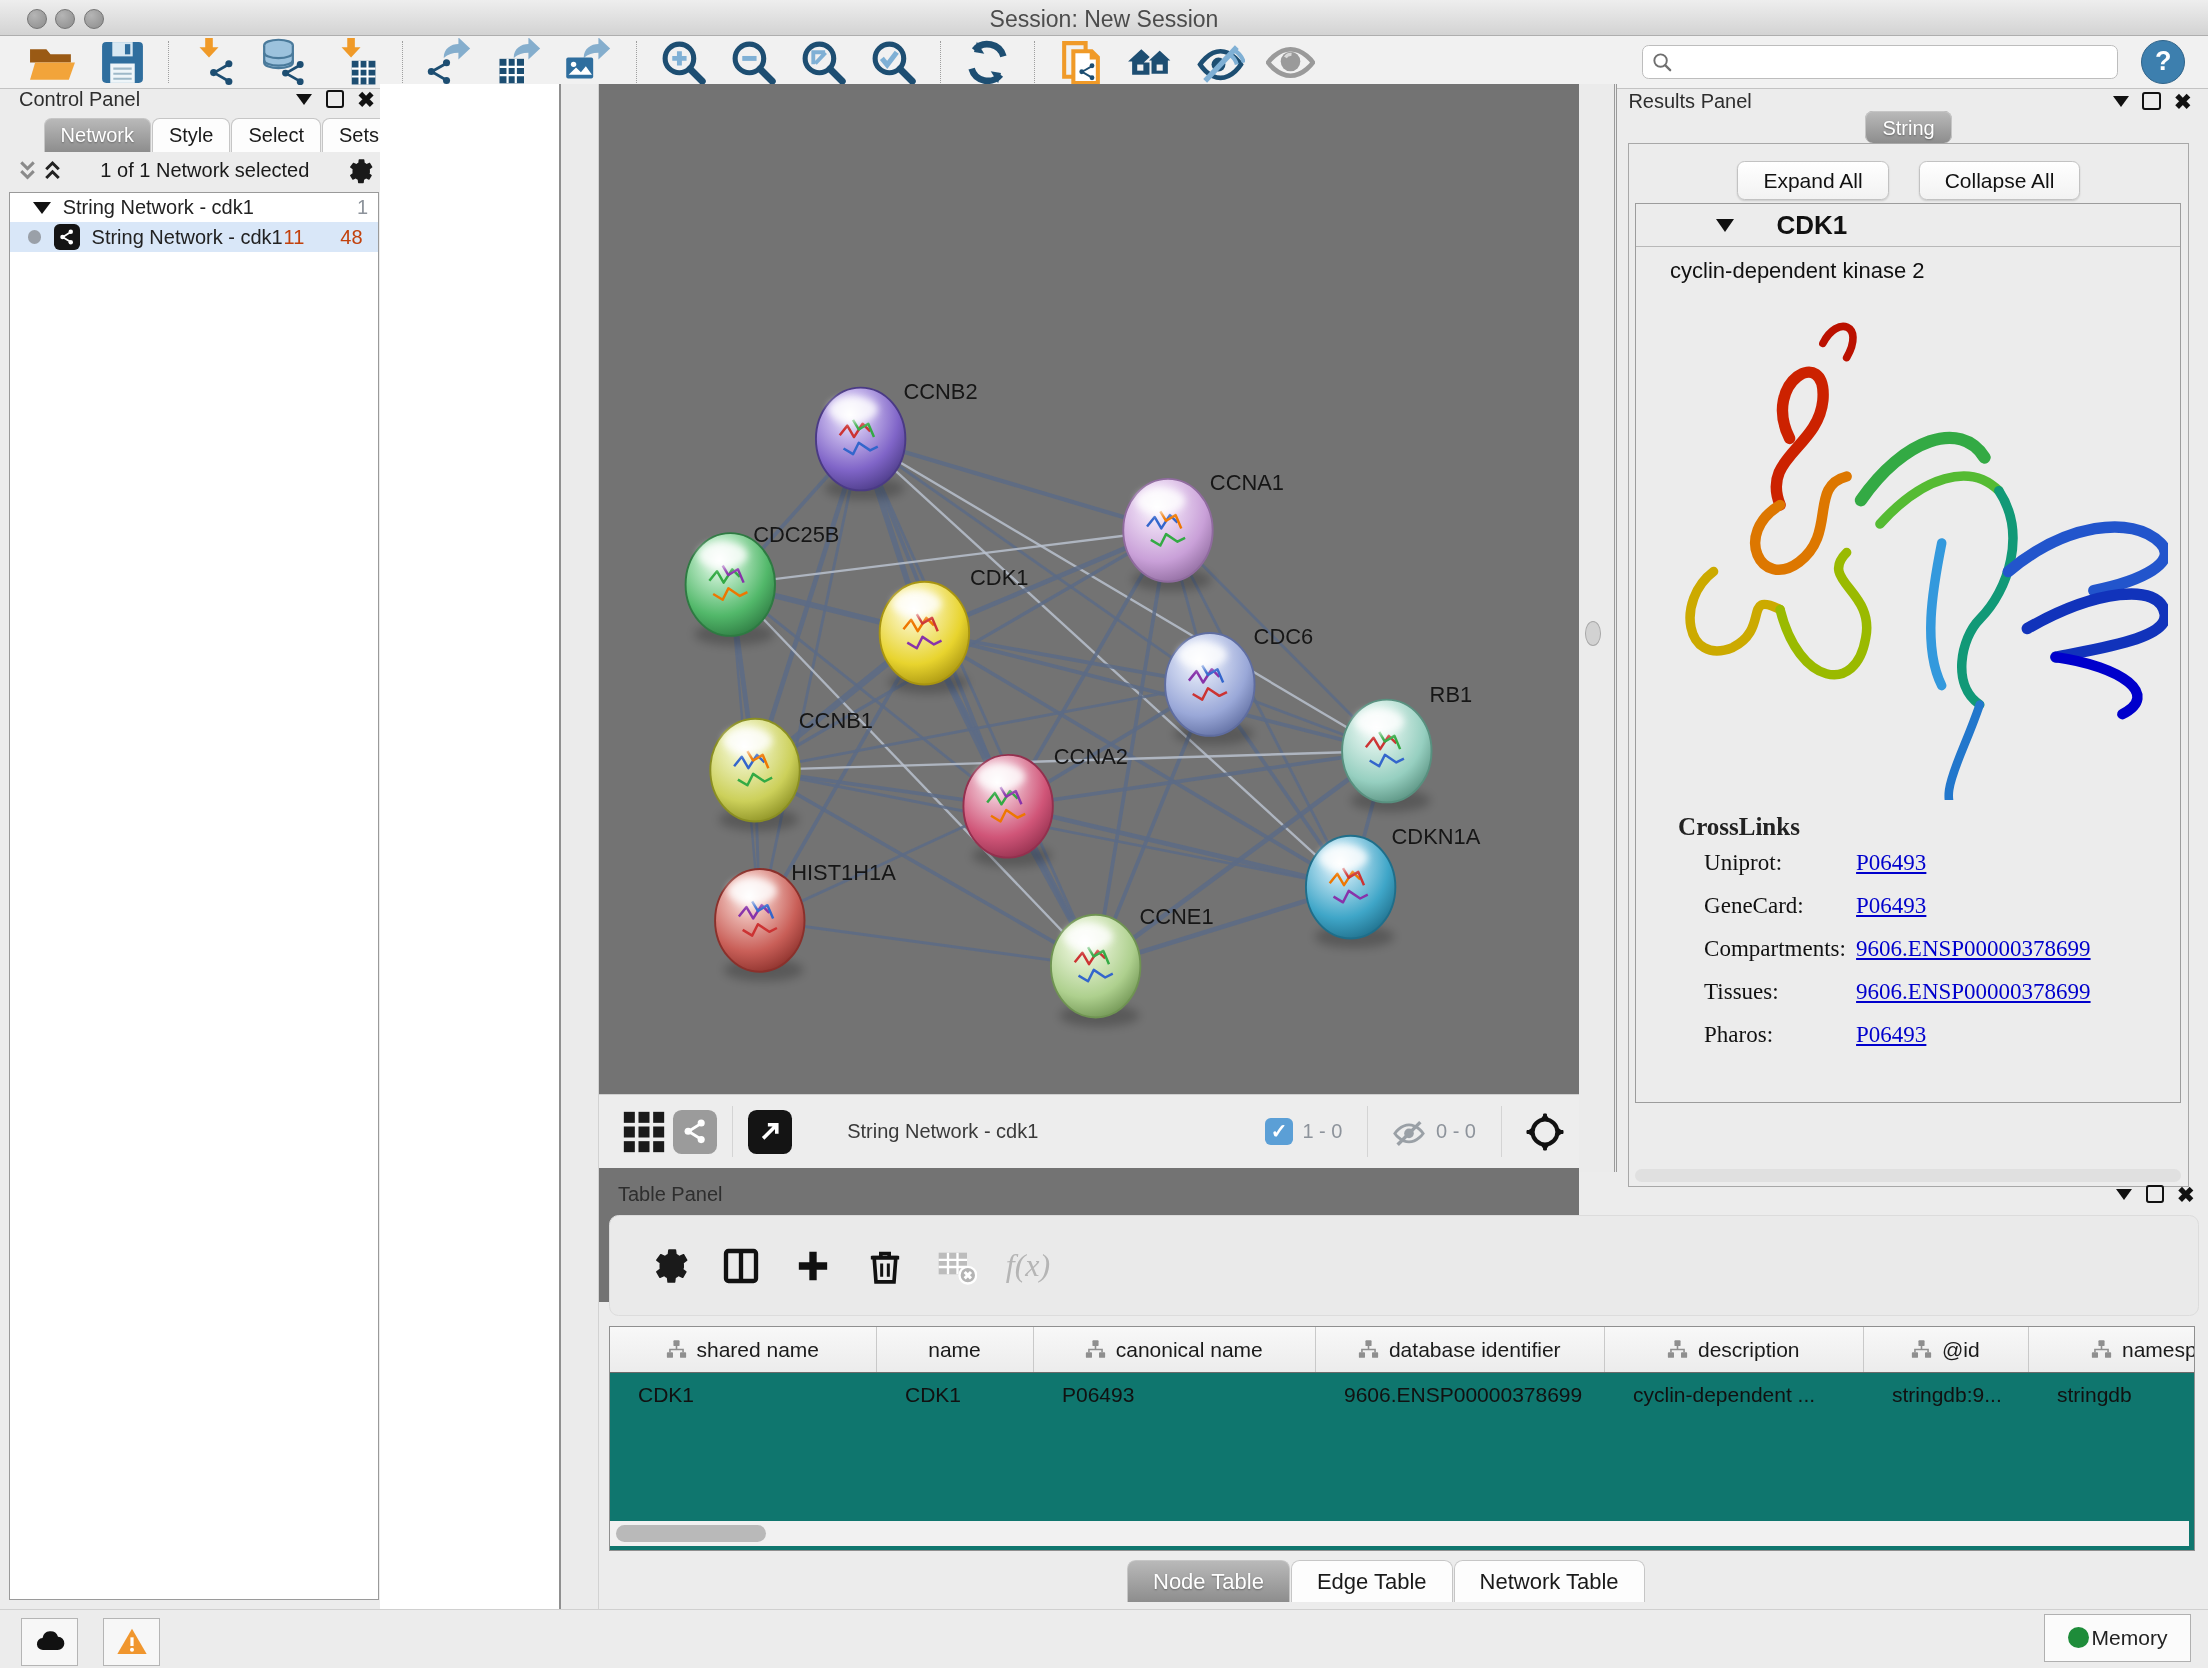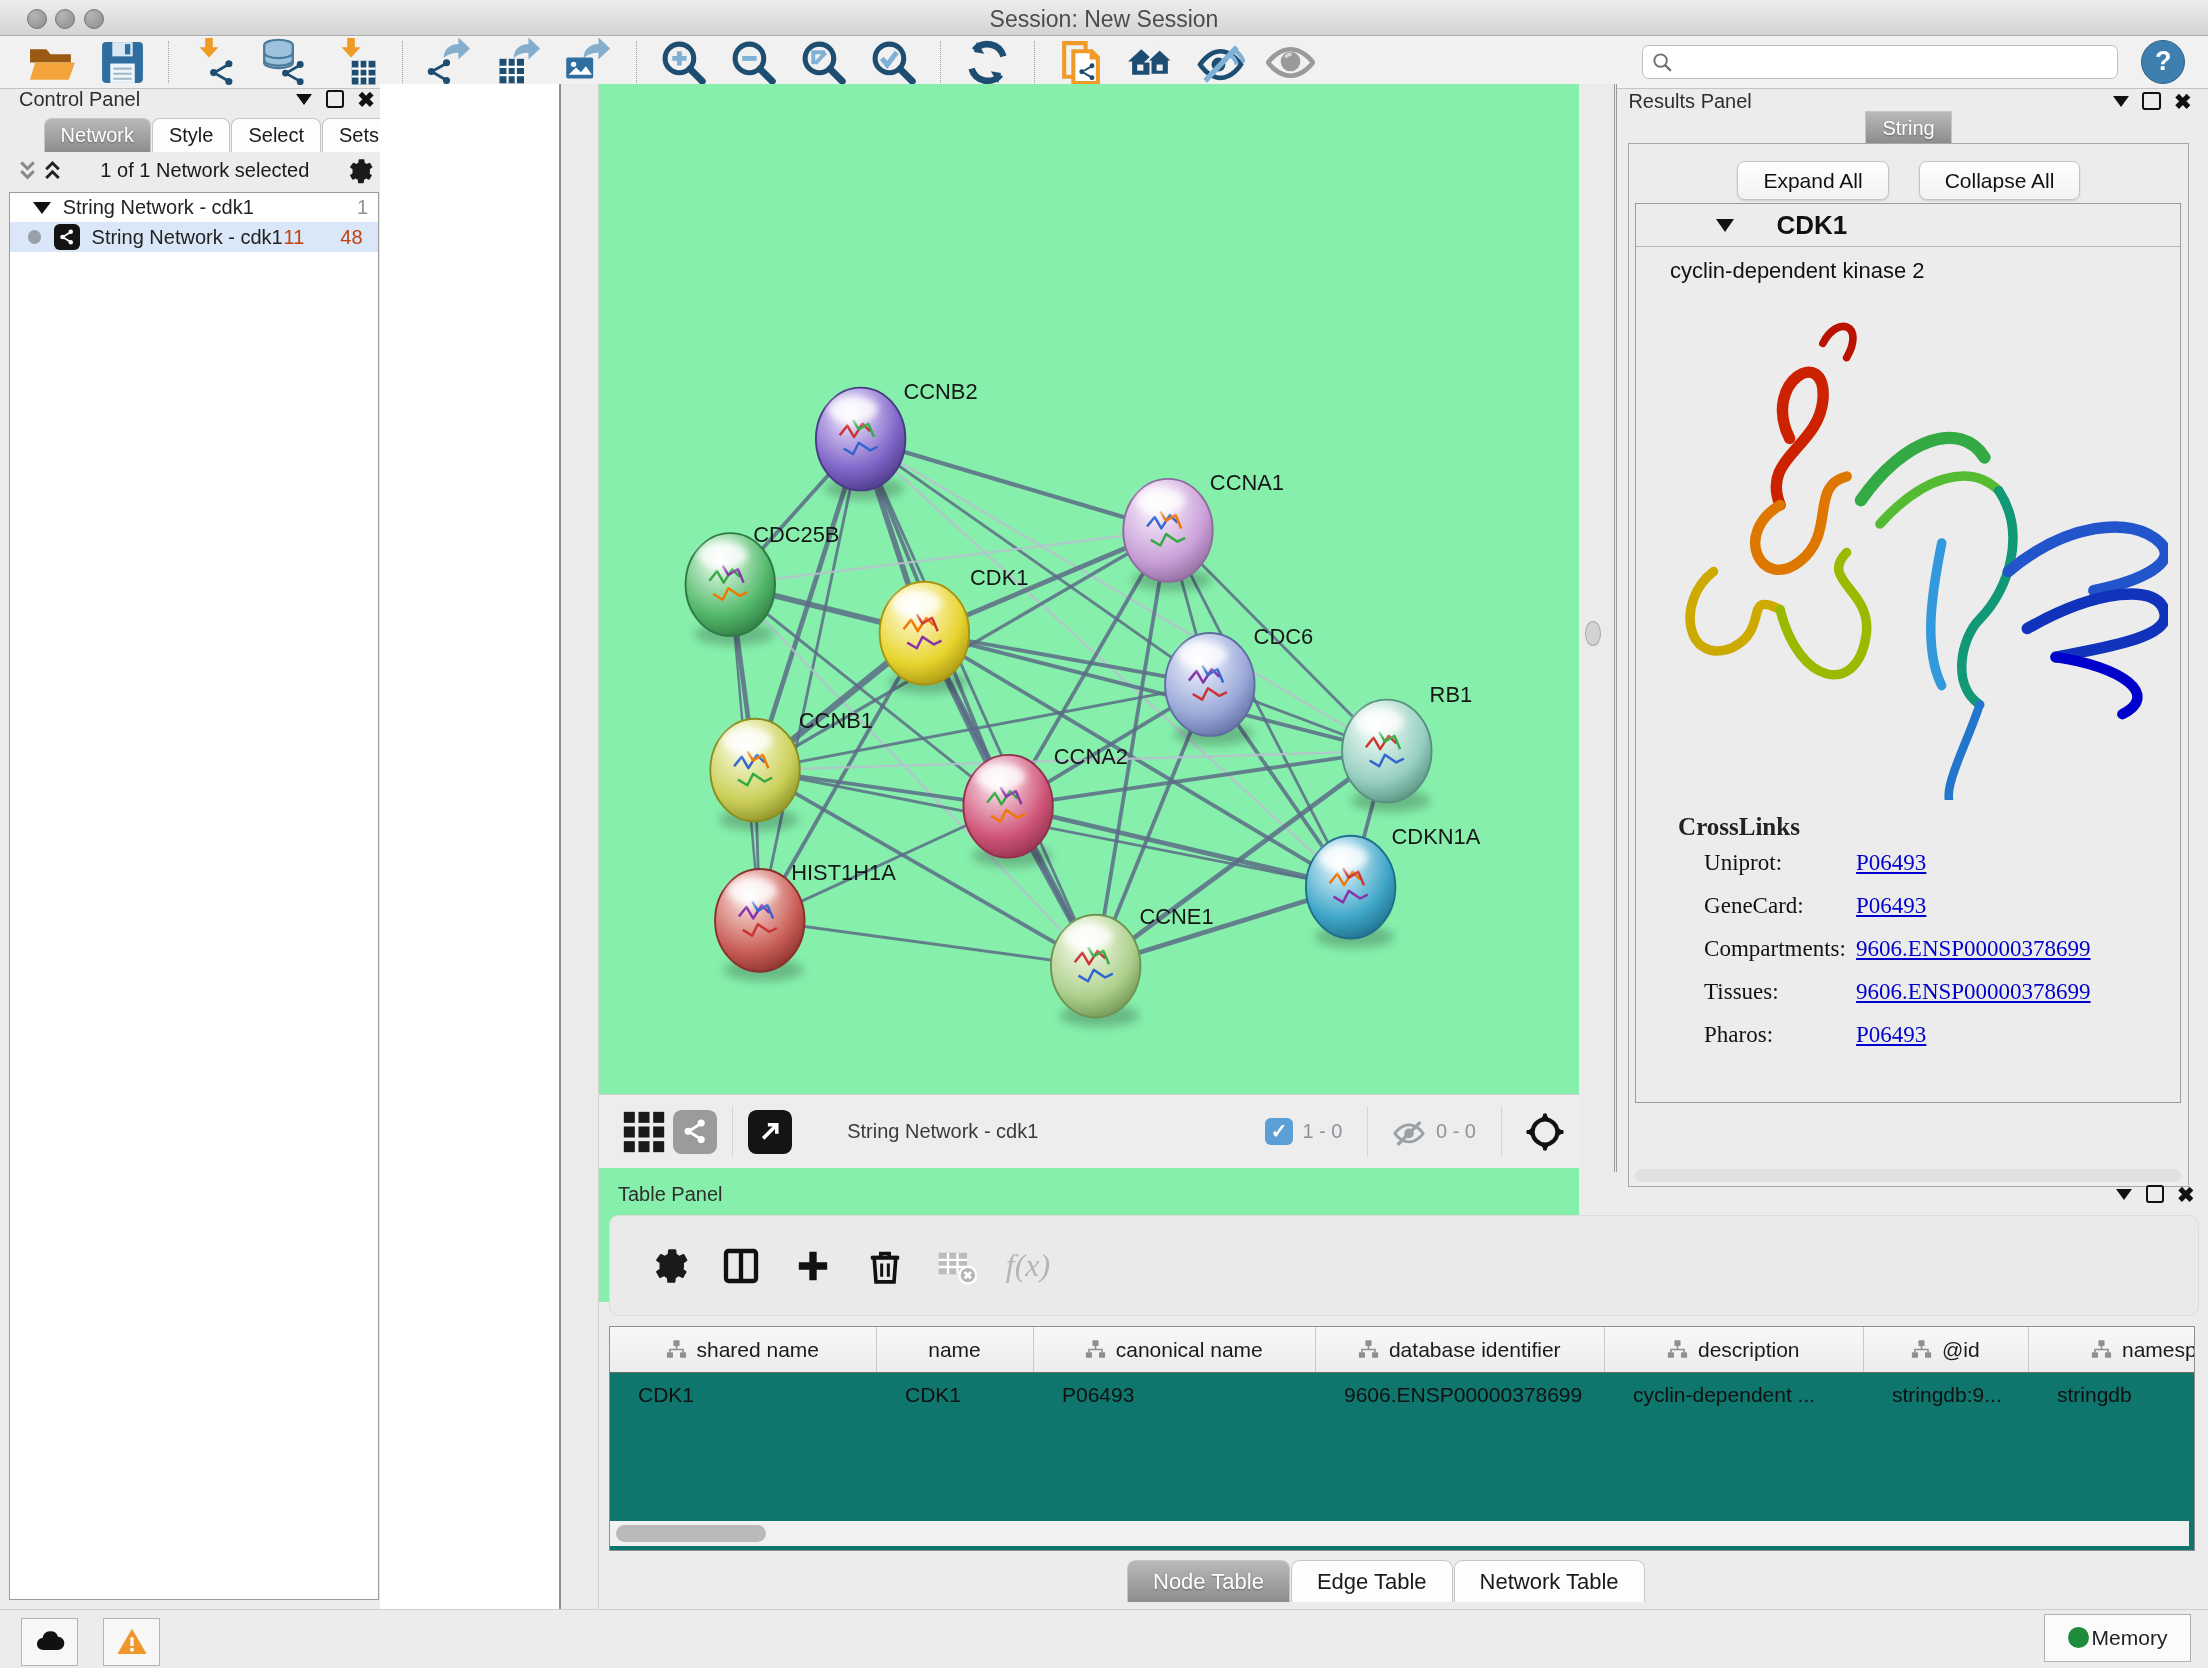--- a/index.html
+++ b/index.html
@@ -59,21 +59,21 @@
     align-items:center;justify-content:center;margin-right:11.4px;flex:none;}
   .mini-share svg{width:18px;height:18px;}
   .nums{margin-left:auto;color:#c2410c;display:flex;gap:36px;padding-right:5.7px;text-align:right;}
 
   
   .gap-white{left:380px;top:84px;width:179px;height:1526px;background:#fff;}
   .gutter-l{left:559px;top:84px;width:40px;height:1526px;background:#ebebeb;
     border-left:2.9px solid #8f8f8f;border-right:1px solid #d2d2d2;box-sizing:border-box;}
   .gutter-r{left:1579px;top:84px;width:38px;height:1088px;background:#ebebeb;
     border-right:3.8px double #9a9a9a;box-sizing:border-box;}
-  .net-canvas{left:599px;top:84px;width:980px;height:1218px;background:#86efac;}
+  .net-canvas{left:599px;top:84px;width:980px;height:1218px;background:#737373;}
   .net-canvas svg{width:100%;height:100%;display:block;}
   .node-label{font-size:23px;fill:#161616;font-family:"Liberation Sans",sans-serif;}
   .net-toolbar{left:599px;top:1094px;width:980px;height:74px;background:#ededed;
     border-top:1px solid #cfcfcf;display:flex;align-items:center;padding:0 15px;box-sizing:border-box;}
   .nt-sep{width:0;height:51px;border-left:1px solid #d4d4d4;margin:0 15px;}
   .nt-btn{width:44px;height:44px;margin:0 7.6px;cursor:pointer;}
   .nt-btn svg{width:100%;height:100%;}
   .nt-square{width:44px;height:44px;border-radius:8.6px;display:flex;align-items:center;justify-content:center;}
   .nt-title{font-size:20px;color:#3a3a3a;margin-left:55px;}
   .nt-counts{display:flex;align-items:center;gap:9.5px;color:#8d939b;font-size:20px;}
@@ -660,21 +660,21 @@
 <div class="abs results-panel">
   <div class="rp-head">
     <span class="pn-title">Results Panel</span>
     <span class="pn-icons">
       <span class="tri"></span>
       <span class="box"></span>
       <span class="xx">✖</span>
     </span>
   </div>
   <div class="rp-tabwrap">
-    <span class="tab sel" style="border-radius:0">String</span>
+    <span class="tab sel" style="border-radius:8px">String</span>
   </div>
   <div class="rp-body">
     <div class="rp-buttons">
       <span class="btn">Expand All</span>
       <span class="btn">Collapse All</span>
     </div>
     <div class="rp-entry">
       <div class="rp-entry-head">
         <span class="tw"></span>
         <span class="rp-entry-name">CDK1</span>

